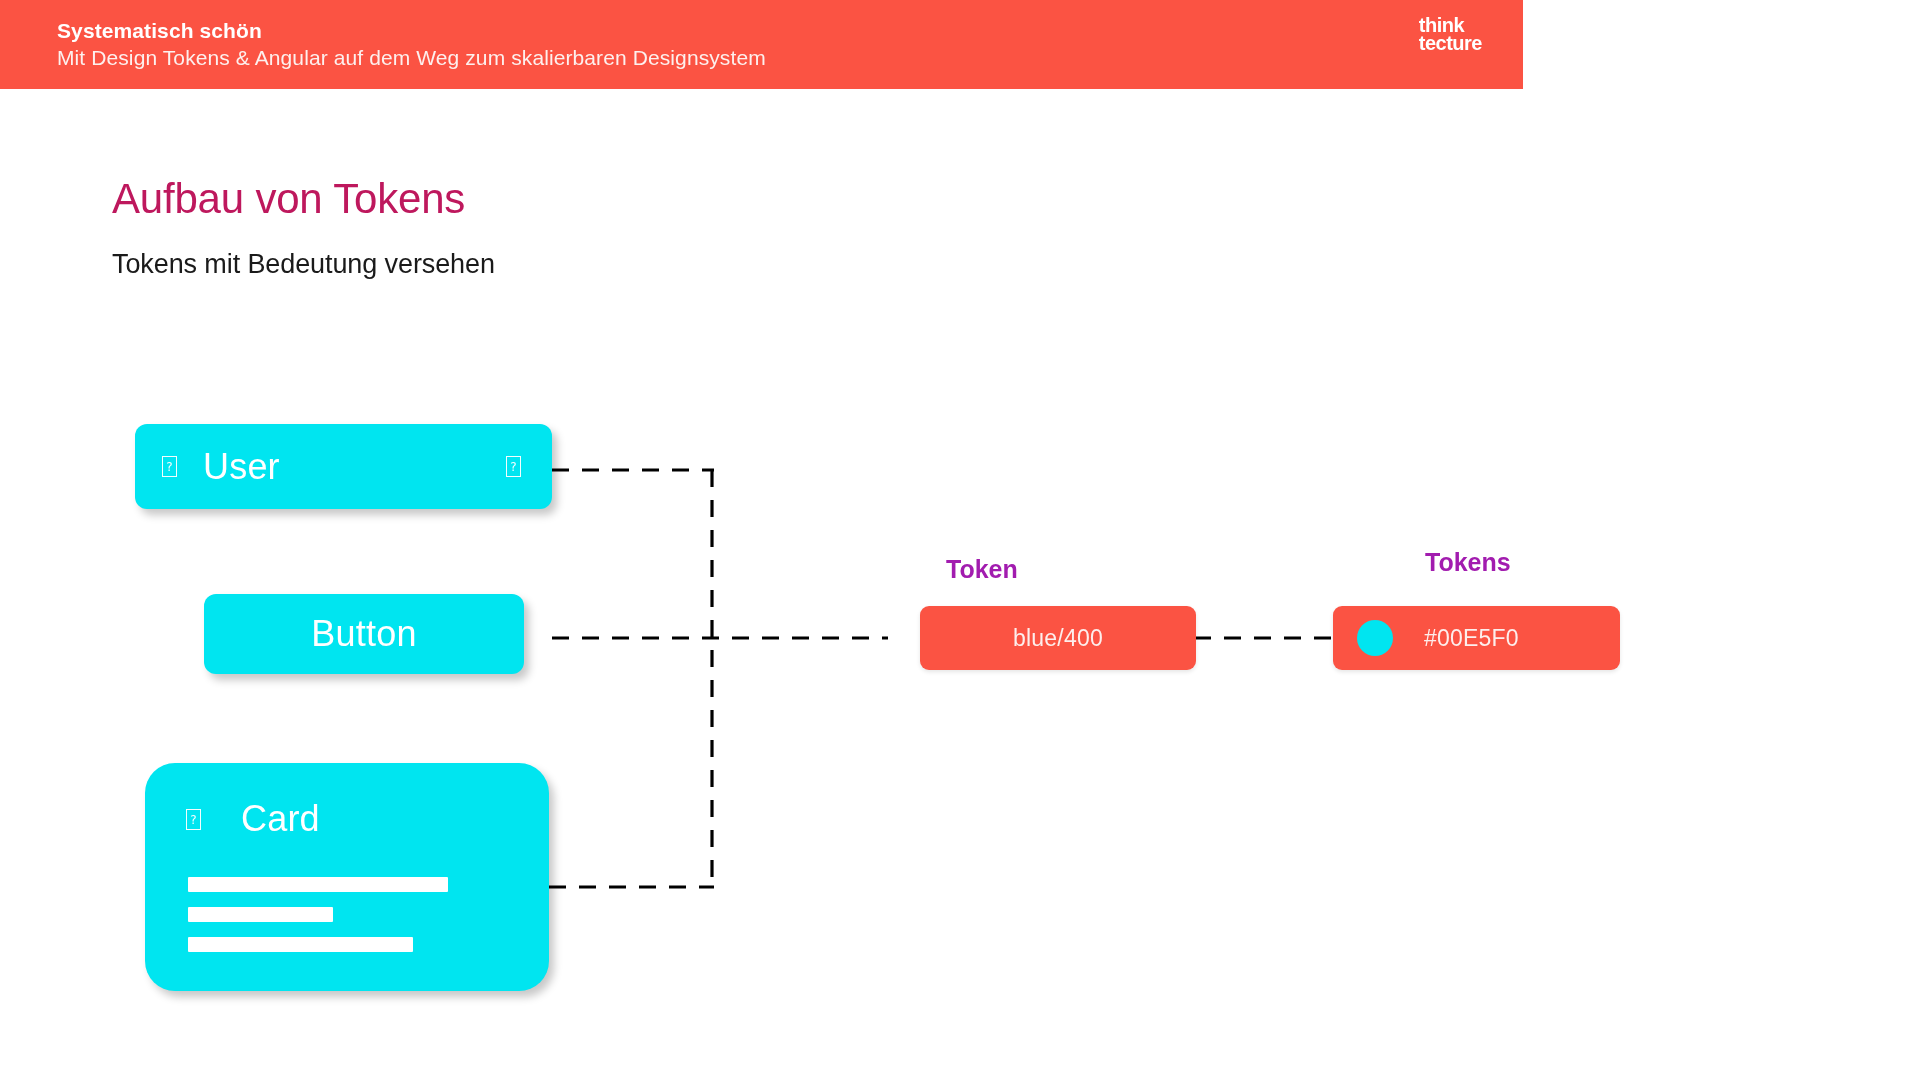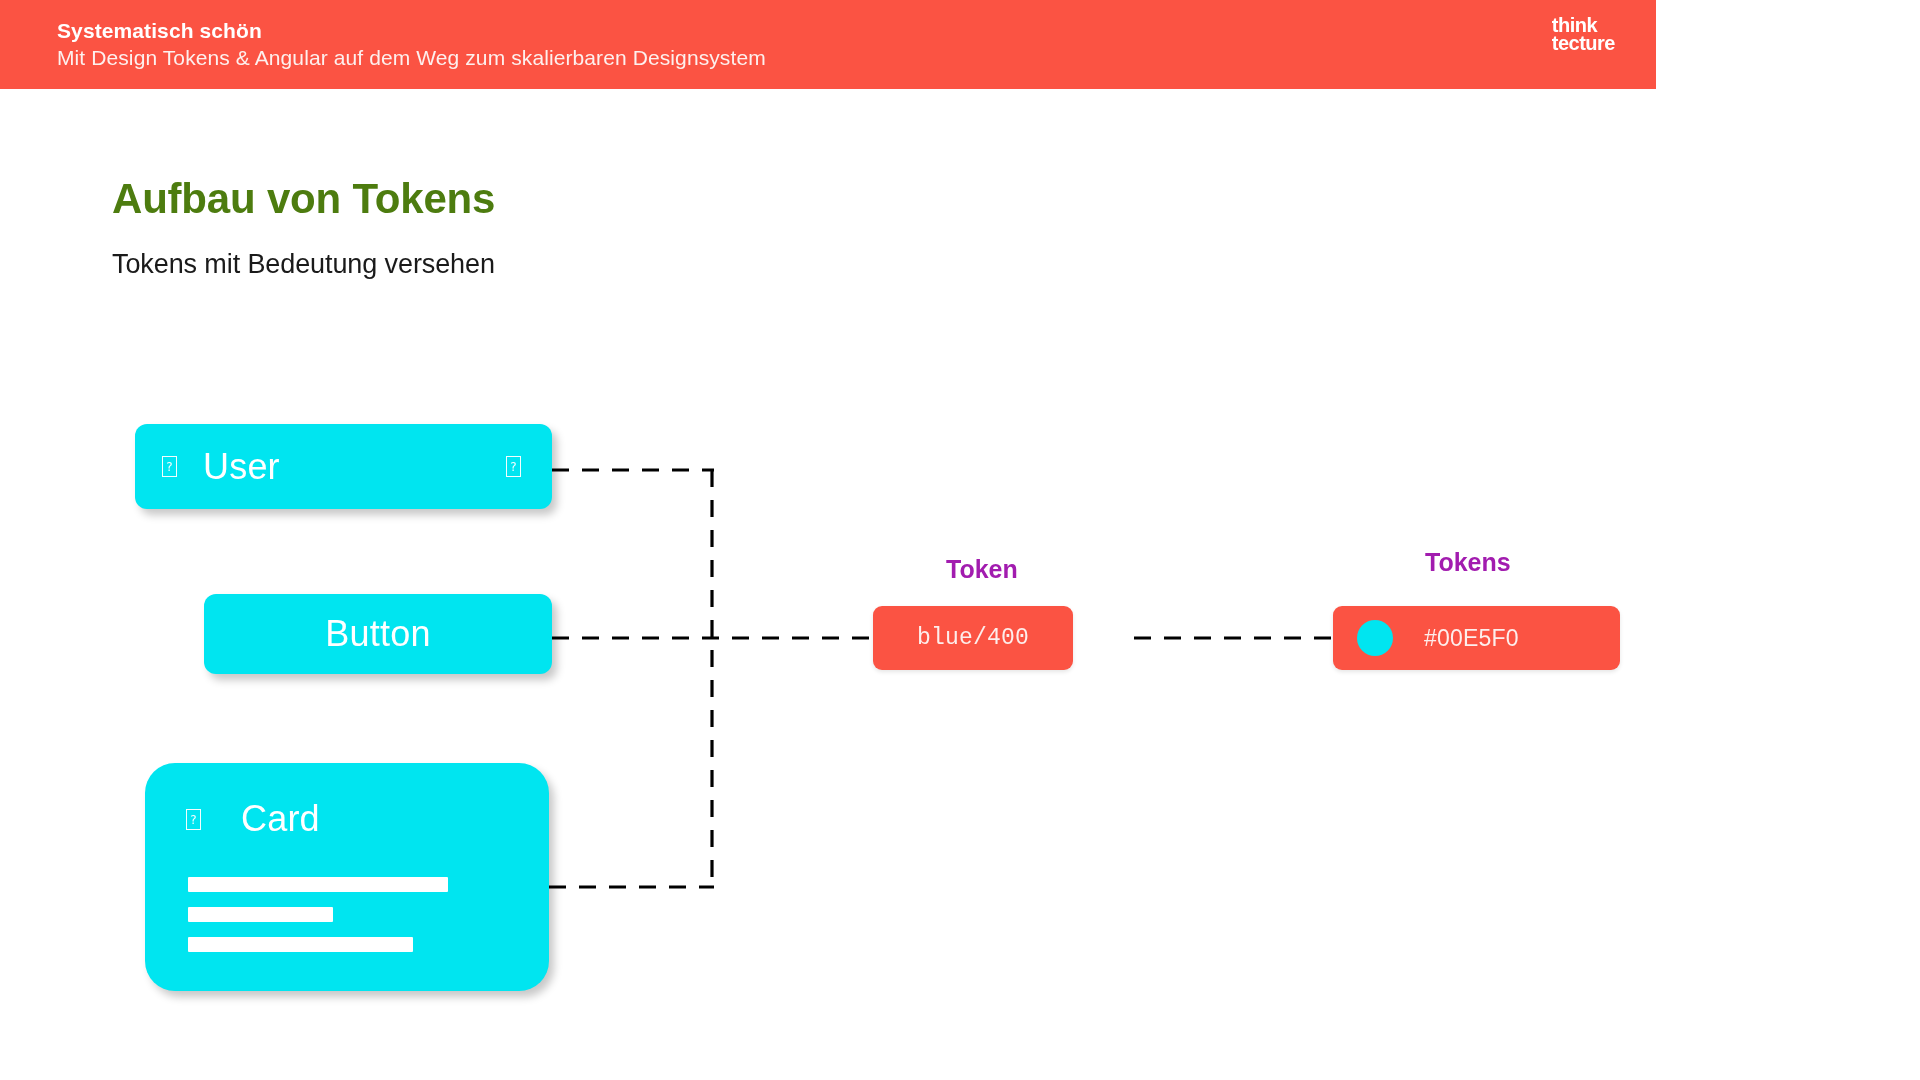--- a/index.html
+++ b/index.html
@@ -13,21 +13,21 @@
     height: 1080px;
     overflow: hidden;
     font-family: "Liberation Sans", sans-serif;
     position: relative;
   }
 
   
   .slide-header {
     position: absolute;
     left: 0; top: 0;
-    width: 1656px;
+    width: 1523px;
     height: 89px;
     background: #fb5343;
     box-sizing: border-box;
   }
   .header-title {
     position: absolute;
     left: 57px;
     top: 19px;
     font-size: 21px;
     font-weight: bold;
@@ -57,22 +57,22 @@
     letter-spacing: -0.5px;
   }
   .brand-logo .brand-line { display: block; }
 
   
   .page-title {
     position: absolute;
     left: 112px;
     top: 175px;
     font-size: 42px;
-    font-weight: bold;
-    color: #4d7c0f;
+    font-weight: normal;
+    color: #be185d;
     letter-spacing: -0.2px;
     white-space: nowrap;
   }
   .page-subtitle {
     position: absolute;
     left: 112px;
     top: 249px;
     font-size: 27px;
     font-weight: normal;
     color: #1a1a1a;
@@ -107,21 +107,21 @@
     top: 424px;
     width: 417px;
     height: 85px;
     border-radius: 12px;
     display: flex;
     align-items: center;
   }
   .comp-button {
     left: 204px;
     top: 594px;
-    width: 348px;
+    width: 320px;
     height: 80px;
     border-radius: 12px;
     display: flex;
     align-items: center;
     justify-content: center;
   }
   .comp-card {
     left: 145px;
     top: 763px;
     width: 404px;
@@ -187,26 +187,25 @@
   .pill {
     position: absolute;
     background: #fb5343;
     border-radius: 9px;
     box-sizing: border-box;
     display: flex;
     align-items: center;
     box-shadow: 0 2px 4px rgba(0,0,0,0.10);
   }
   .pill-token {
-    left: 873px;
+    left: 920px;
     top: 606px;
-    width: 200px;
+    width: 276px;
     height: 64px;
     justify-content: center;
-    font-family: Liberation Mono, monospace;
   }
   .pill-value {
     left: 1333px;
     top: 606px;
     width: 287px;
     height: 64px;
     padding-left: 24px;
     text-align: center;
   }
   .pill-text {

